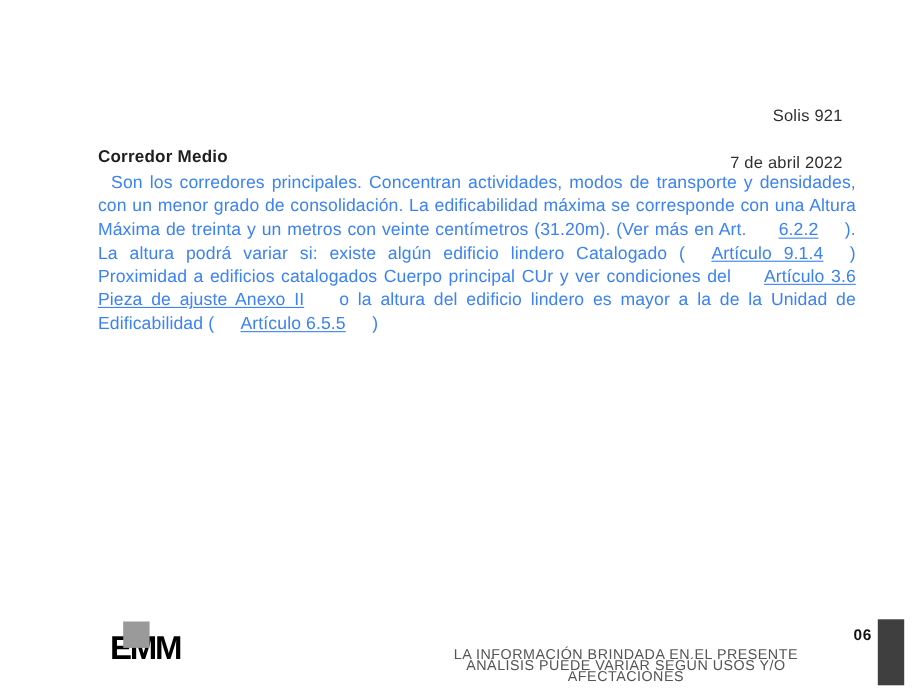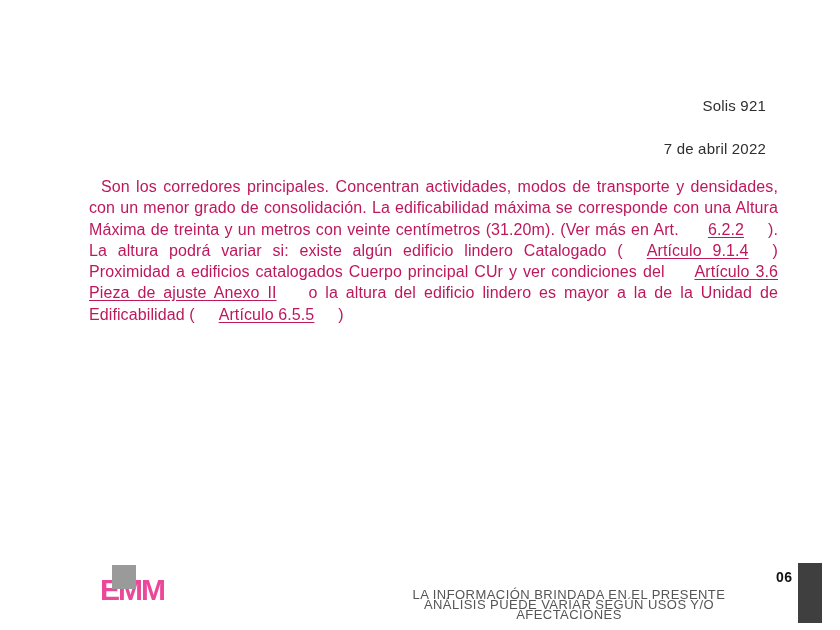--- a/index.html
+++ b/index.html
@@ -30,43 +30,43 @@
     position: absolute;
     top: 110px;
     left: 65px;
     font-size: 15.5px;
     font-weight: bold;
     color: #1f1f1f;
     letter-spacing: 0.2px;
   }
   .doc-paragraph {
     position: absolute;
-    top: 152px;
+    top: 132px;
     left: 65px;
     width: 713px;
     font-size: 16px;
     line-height: 21.3px;
     text-align: justify;
-    color: #be185d;
+    color: #3b82f6;
     letter-spacing: 0.1px;
   }
   .doc-link {
     text-decoration: underline;
     text-underline-offset: 2px;
     color: inherit;
     cursor: pointer;
   }
   .footer-logo {
     position: absolute;
     left: 64px;
     top: 549px;
     font-size: 30px;
     font-weight: bold;
     letter-spacing: -2px;
-    color: #ec4899;
+    color: #000000;
   }
   .footer-logo .logo-bar {
     position: absolute;
     left: 36px;
     top: 4px;
     width: 2px;
     height: 22px;
     background: #9a9a9a;
   }
   .footer-disclaimer {
@@ -102,20 +102,21 @@
 </head>
 <body>
 
 <div class="page">
 
   <div class="header-block">
     <div>Solis 921</div>
     <div>7 de abril 2022</div>
   </div>
 
+  <div class="doc-title">Corredor Medio</div>
 
   <p class="doc-paragraph"><span>Son los corredores principales. Concentran actividades, modos de transporte y densidades, con un menor grado de consolidación. La edificabilidad máxima se corresponde con una Altura Máxima de treinta y un metros con veinte centímetros (31.20m). (Ver más en Art. </span><span class="doc-link">6.2.2</span><span>). La altura podrá variar si: existe algún edificio lindero Catalogado (</span><span class="doc-link">Artículo 9.1.4</span><span>) Proximidad a edificios catalogados Cuerpo principal CUr y ver condiciones del </span><span class="doc-link">Artículo 3.6 Pieza de ajuste Anexo II</span><span> o la altura del edificio lindero es mayor a la de la Unidad de Edificabilidad (</span><span class="doc-link">Artículo 6.5.5</span><span>)</span></p>
 
   <div class="footer-logo">
     <span>EMM</span>
     <span class="logo-bar"></span>
   </div>
 
   <div class="footer-disclaimer">
     <div>LA INFORMACIÓN BRINDADA EN EL PRESENTE ANÁLISIS PUEDE VARIAR SEGÚN USOS Y/O AFECTACIONES</div>

